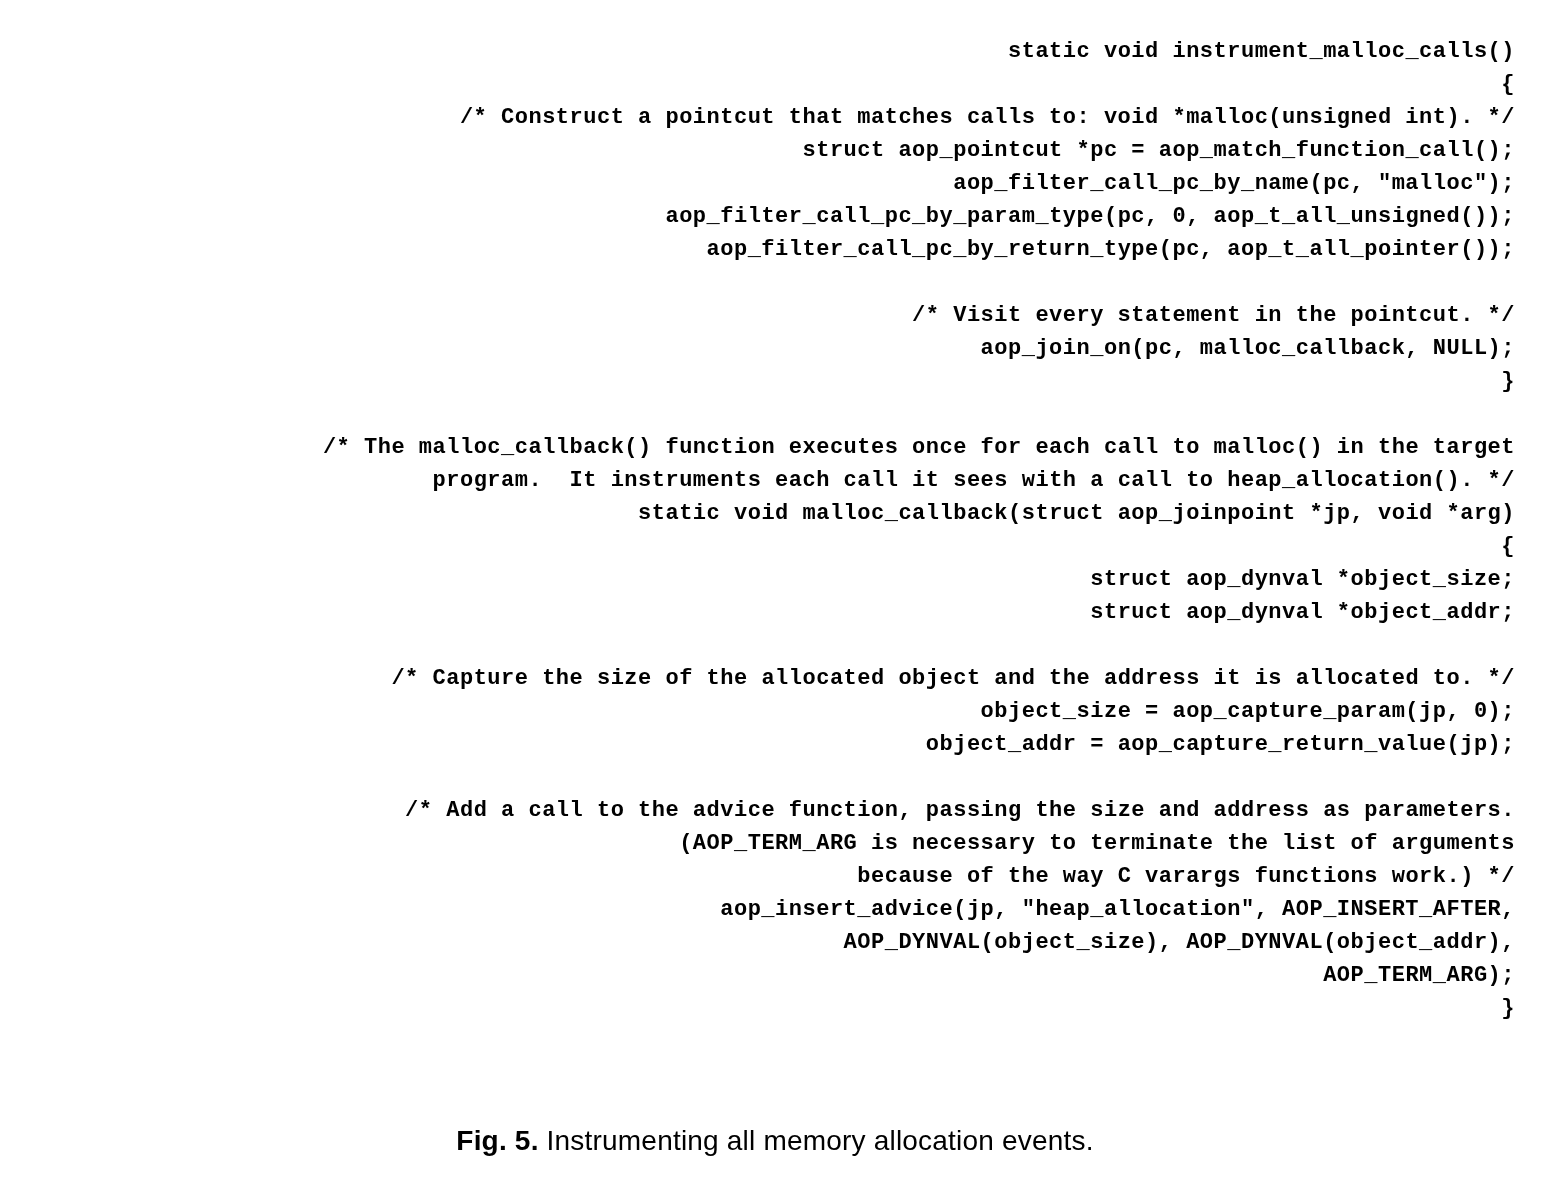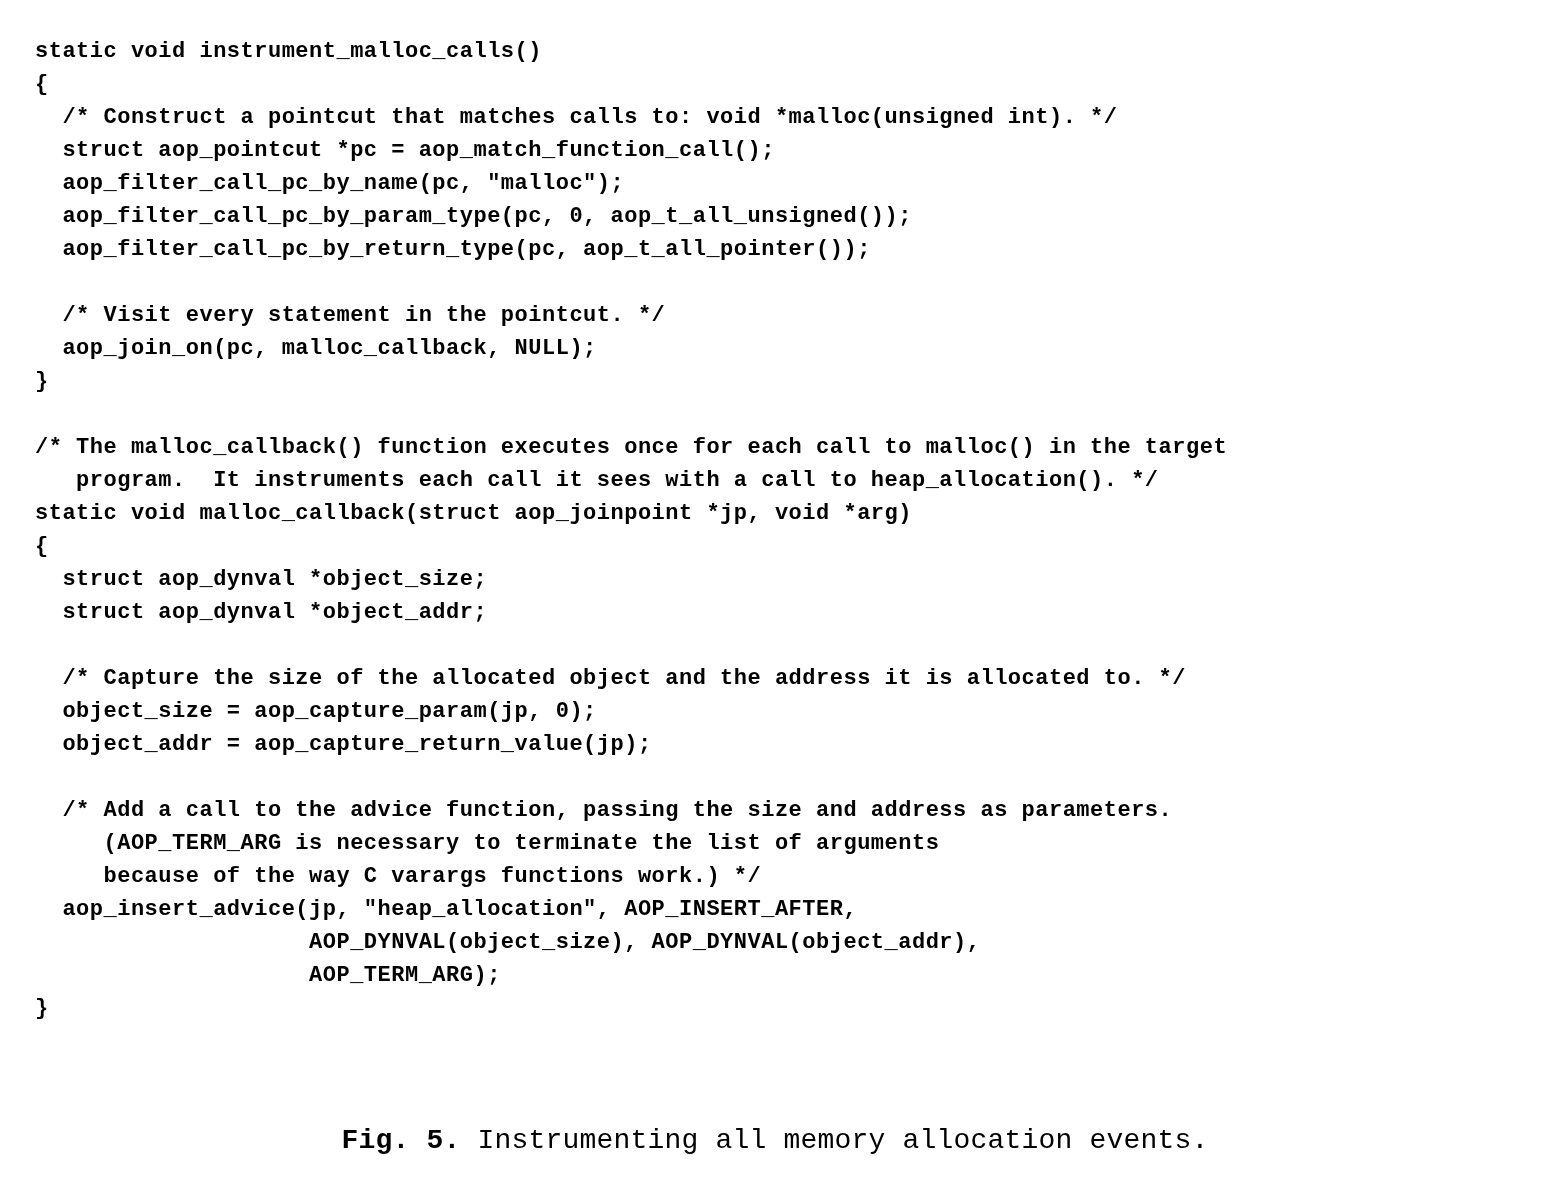--- a/index.html
+++ b/index.html
@@ -1,34 +1,35 @@
 <!DOCTYPE html>
 <html><head>
   <meta charset="utf-8">
   <style>
     * {
       margin: 0;
       padding: 0;
       box-sizing: border-box;
+      text-align: right;
     }
     body {
       background: #ffffff;
       font-family: 'Courier New', Courier, monospace;
       font-size: 22px;
       line-height: 1.5;
       padding: 35px 35px 50px 35px;
       color: #000000;
     }
     .code-block {
       white-space: pre;
       font-weight: bold;
       letter-spacing: 0.5px;
     }
     .caption {
-      font-family: Liberation Mono, monospace;
+      font-family: Liberation Sans, sans-serif;
       font-weight: normal;
       font-size: 28px;
       text-align: center;
       margin-top: 95px;
       letter-spacing: 0.2px;
     }
     .caption .fig-label {
       font-weight: bold;
     }
   </style>

